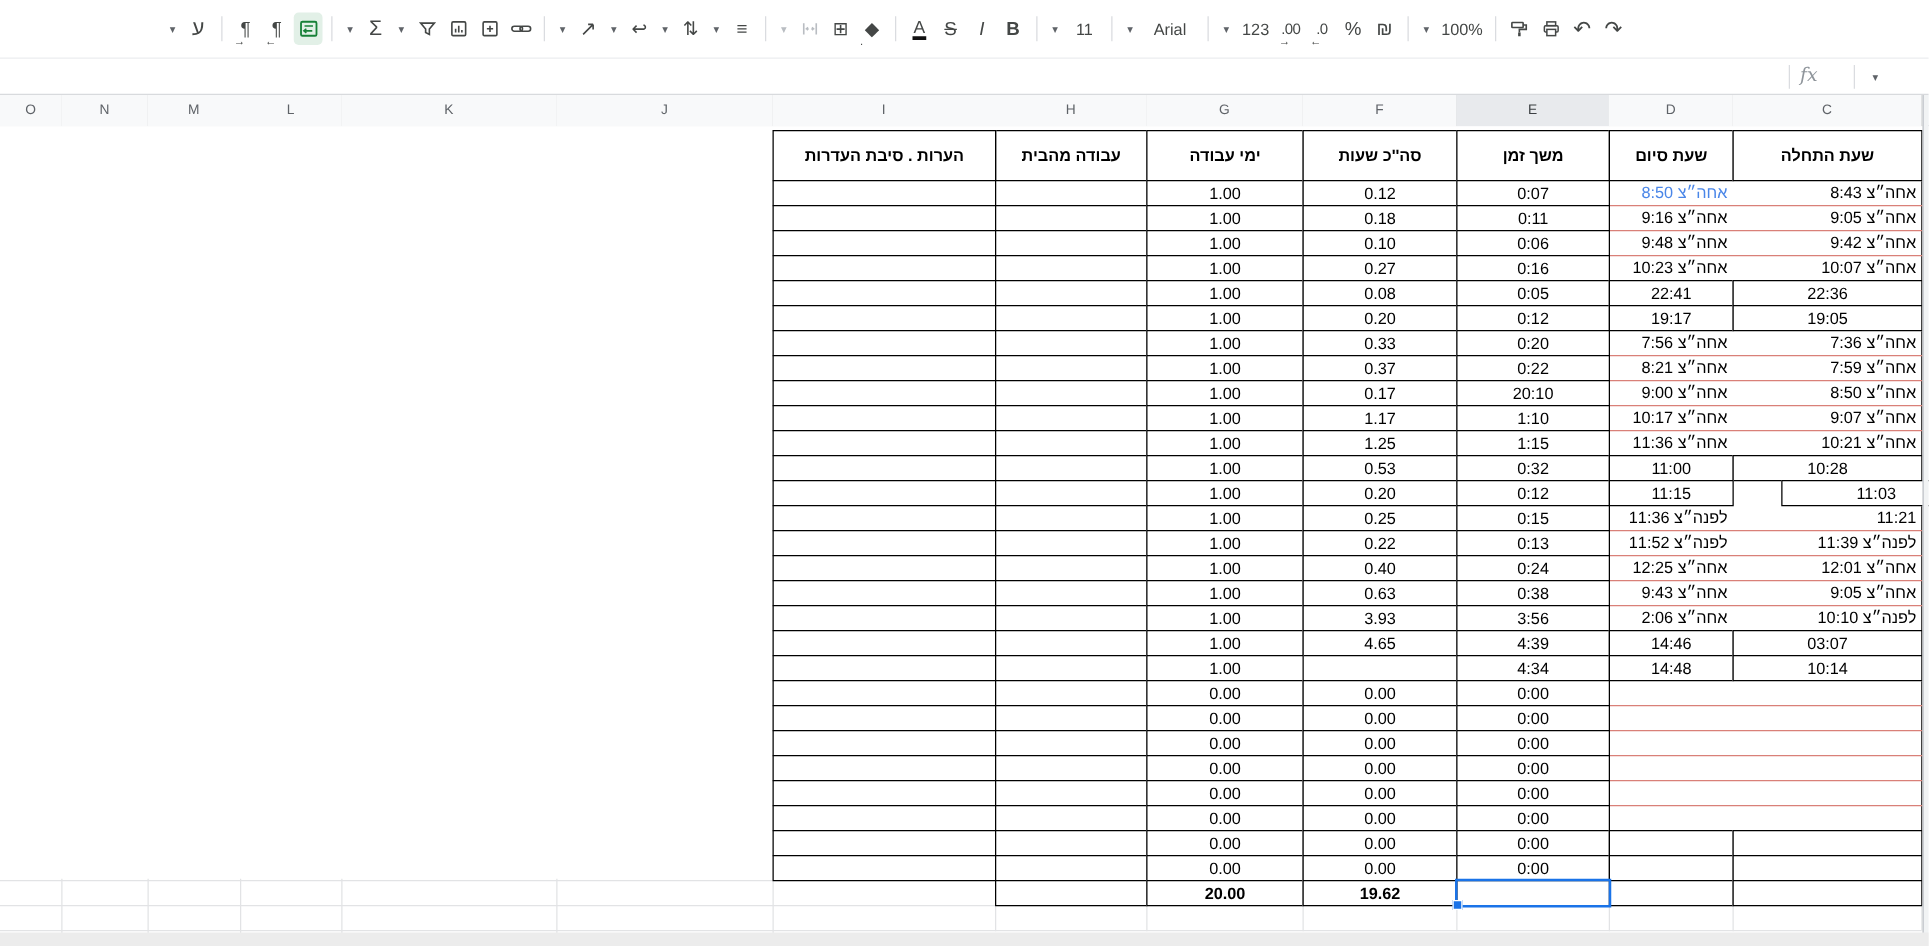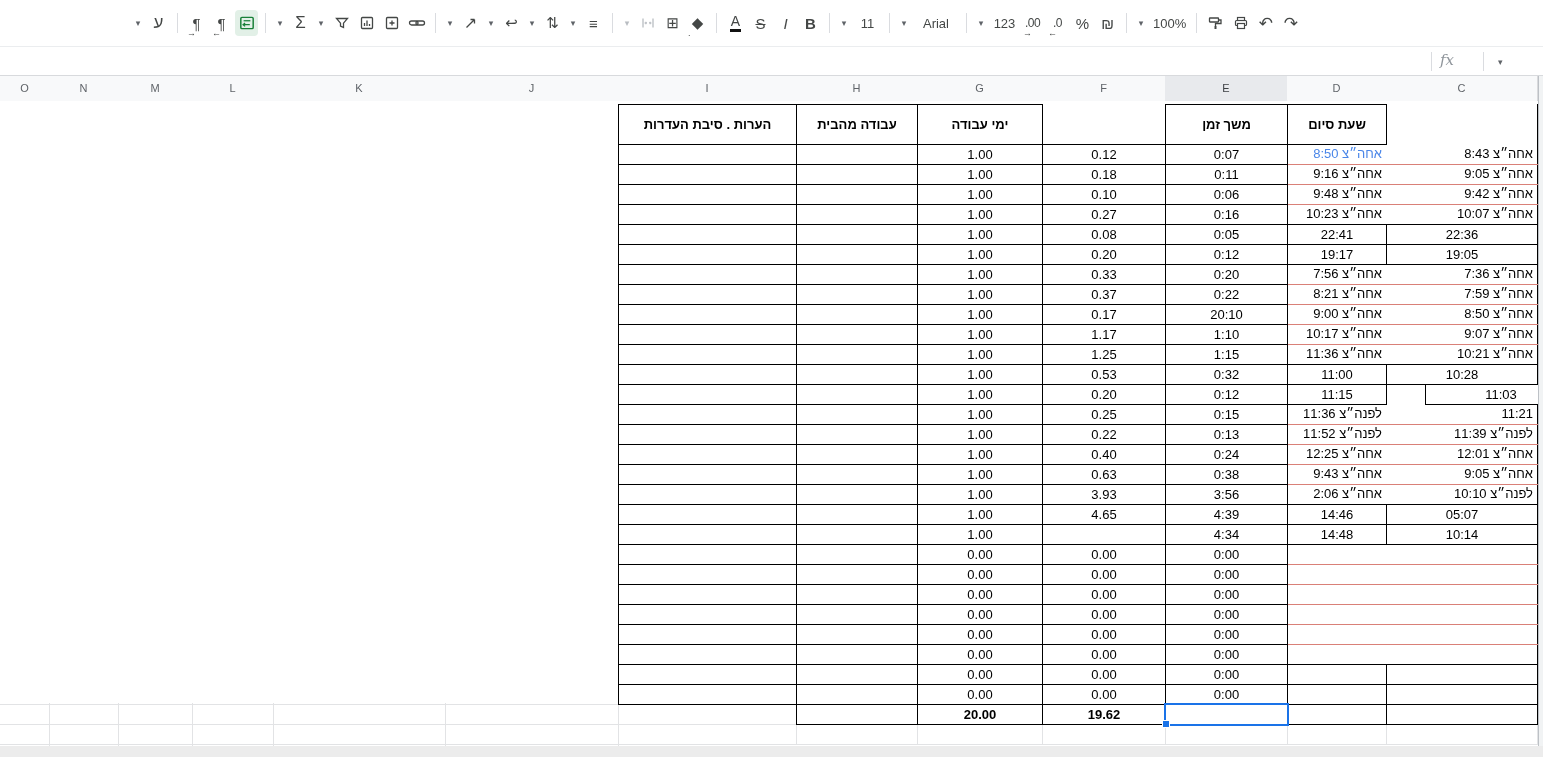--- a/index.html
+++ b/index.html
@@ -278,22 +278,24 @@
       <div class="gl" style="left: 1287px; top: 623px; width: 1px; height: 21px;"></div>
       <div class="gl" style="left: 1386px; top: 623px; width: 1px; height: 21px;"></div>
       <div class="gl" style="left: 1537px; top: 623px; width: 1px; height: 21px;"></div>
       <div class="gl" style="left: 0px; top: 603px; width: 618px; height: 1px;"></div>
       <div class="gl" style="left: 0px; top: 623px; width: 1537px; height: 1px;"></div>
       <div class="gl" style="left: 0px; top: 643px; width: 1537px; height: 1px;"></div>
       <div class="vblack" style="left: 1537px; top: 3px; width: 1px; height: 620px;"></div>
       <div class="gc bb hdr t-c rtl" style="left: 796px; width: 122px; top: 3px; height: 41px; line-height: 40px;">עבודה מהבית</div>
       <div class="gc bb hdr t-c rtl" style="left: 618px; width: 179px; top: 3px; height: 41px; line-height: 40px;">הערות . סיבת העדרות</div>
       <div class="gc bb hdr t-c rtl" style="left: 917px; width: 126px; top: 3px; height: 41px; line-height: 40px;">ימי עבודה</div>
+      <div class="gc bb hdr t-c rtl" style="left: 1042px; width: 124px; top: 3px; height: 41px; line-height: 40px;">סה''כ שעות</div>
       <div class="gc bb hdr t-c rtl" style="left: 1165px; width: 123px; top: 3px; height: 41px; line-height: 40px;">משך זמן</div>
       <div class="gc bb hdr t-c rtl" style="left: 1287px; width: 100px; top: 3px; height: 41px; line-height: 40px;">שעת סיום</div>
+      <div class="gc bb hdr t-c rtl" style="left: 1386px; width: 152px; top: 3px; height: 41px; line-height: 40px;">שעת התחלה</div>
       <div class="gc bb" style="left: 618px; width: 179px; top: 43px; height: 21px;"></div>
       <div class="gc bb" style="left: 796px; width: 122px; top: 43px; height: 21px;"></div>
       <div class="gc bb t-c" style="left: 917px; width: 126px; top: 43px; height: 21px;">1.00</div>
       <div class="gc bb t-c" style="left: 1042px; width: 124px; top: 43px; height: 21px;">0.12</div>
       <div class="gc bb t-c" style="left: 1165px; width: 123px; top: 43px; height: 21px;">0:07</div>
       <div class="gc t-r rtl blue" style="left: 1287px; width: 100px; top: 43px; height: 21px;">אחה״צ 8:50</div>
       <div class="gc t-r rtl" style="left: 1386px; width: 152px; top: 43px; height: 21px;">אחה״צ 8:43</div>
       <div class="pinkline" style="left: 1287px; top: 63px; width: 251px; height: 1px;"></div>
       <div class="gc bb" style="left: 618px; width: 179px; top: 63px; height: 21px;"></div>
       <div class="gc bb" style="left: 796px; width: 122px; top: 63px; height: 21px;"></div>
@@ -426,21 +428,21 @@
       <div class="gc bb t-c" style="left: 1165px; width: 123px; top: 383px; height: 21px;">3:56</div>
       <div class="gc t-r rtl" style="left: 1287px; width: 100px; top: 383px; height: 21px;">אחה״צ 2:06</div>
       <div class="gc t-r rtl" style="left: 1386px; width: 152px; top: 383px; height: 21px;">לפנה״צ 10:10</div>
       <div class="pinkline" style="left: 1287px; top: 403px; width: 251px; height: 1px;"></div>
       <div class="gc bb" style="left: 618px; width: 179px; top: 403px; height: 21px;"></div>
       <div class="gc bb" style="left: 796px; width: 122px; top: 403px; height: 21px;"></div>
       <div class="gc bb t-c" style="left: 917px; width: 126px; top: 403px; height: 21px;">1.00</div>
       <div class="gc bb t-c" style="left: 1042px; width: 124px; top: 403px; height: 21px;">4.65</div>
       <div class="gc bb t-c" style="left: 1165px; width: 123px; top: 403px; height: 21px;">4:39</div>
       <div class="gc bb t-c" style="left: 1287px; width: 100px; top: 403px; height: 21px;">14:46</div>
-      <div class="gc bb t-c" style="left: 1386px; width: 152px; top: 403px; height: 21px;">05:07</div>
+      <div class="gc bb t-c" style="left: 1386px; width: 152px; top: 403px; height: 21px;">03:07</div>
       <div class="gc bb" style="left: 618px; width: 179px; top: 423px; height: 21px;"></div>
       <div class="gc bb" style="left: 796px; width: 122px; top: 423px; height: 21px;"></div>
       <div class="gc bb t-c" style="left: 917px; width: 126px; top: 423px; height: 21px;">1.00</div>
       <div class="gc bb t-c" style="left: 1042px; width: 124px; top: 423px; height: 21px; margin-top: 32px;">4.57</div>
       <div class="gc bb t-c" style="left: 1165px; width: 123px; top: 423px; height: 21px;">4:34</div>
       <div class="gc bb t-c" style="left: 1287px; width: 100px; top: 423px; height: 21px;">14:48</div>
       <div class="gc bb t-c" style="left: 1386px; width: 152px; top: 423px; height: 21px;">10:14</div>
       <div class="gc bb" style="left: 618px; width: 179px; top: 443px; height: 21px;"></div>
       <div class="gc bb" style="left: 796px; width: 122px; top: 443px; height: 21px;"></div>
       <div class="gc bb t-c" style="left: 917px; width: 126px; top: 443px; height: 21px;">0.00</div>

